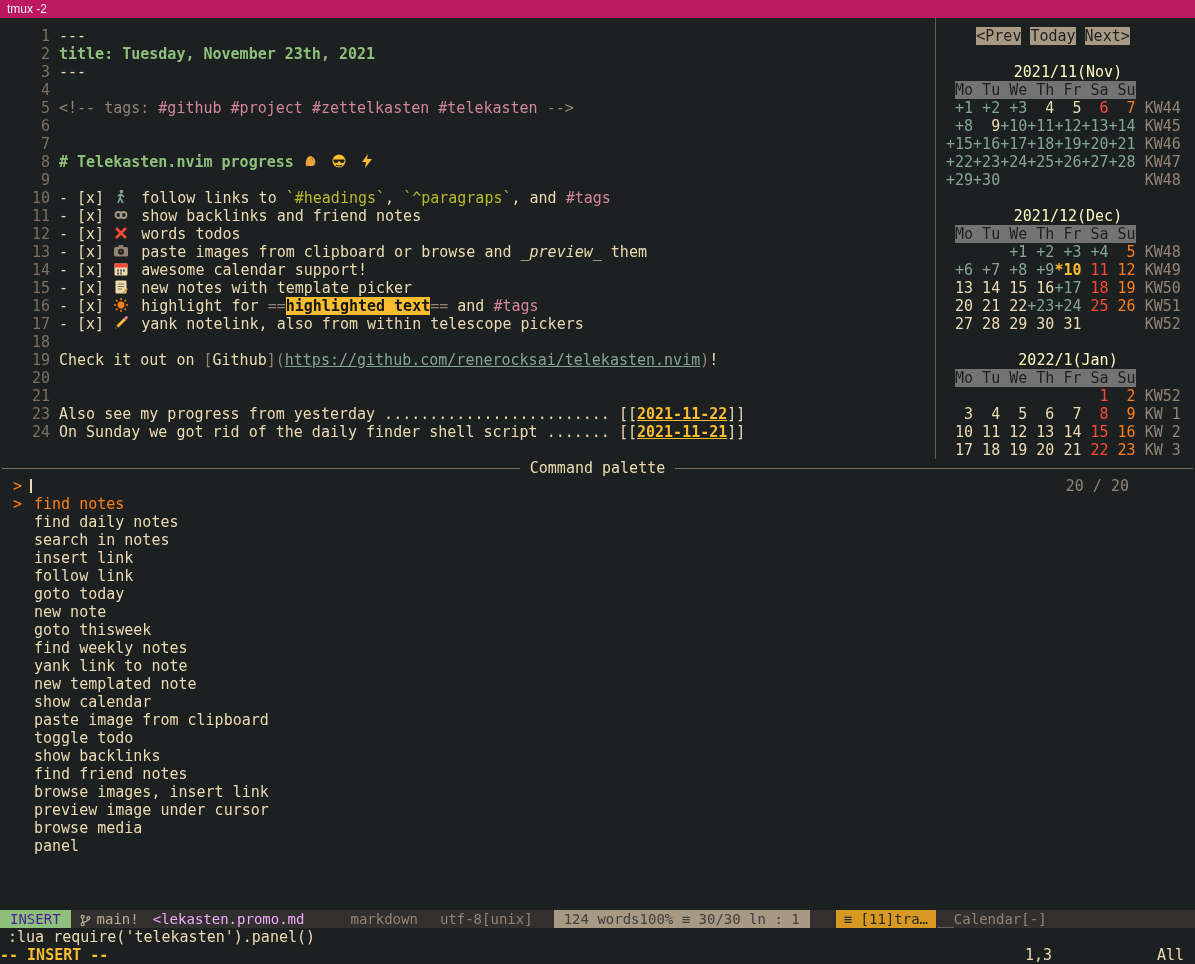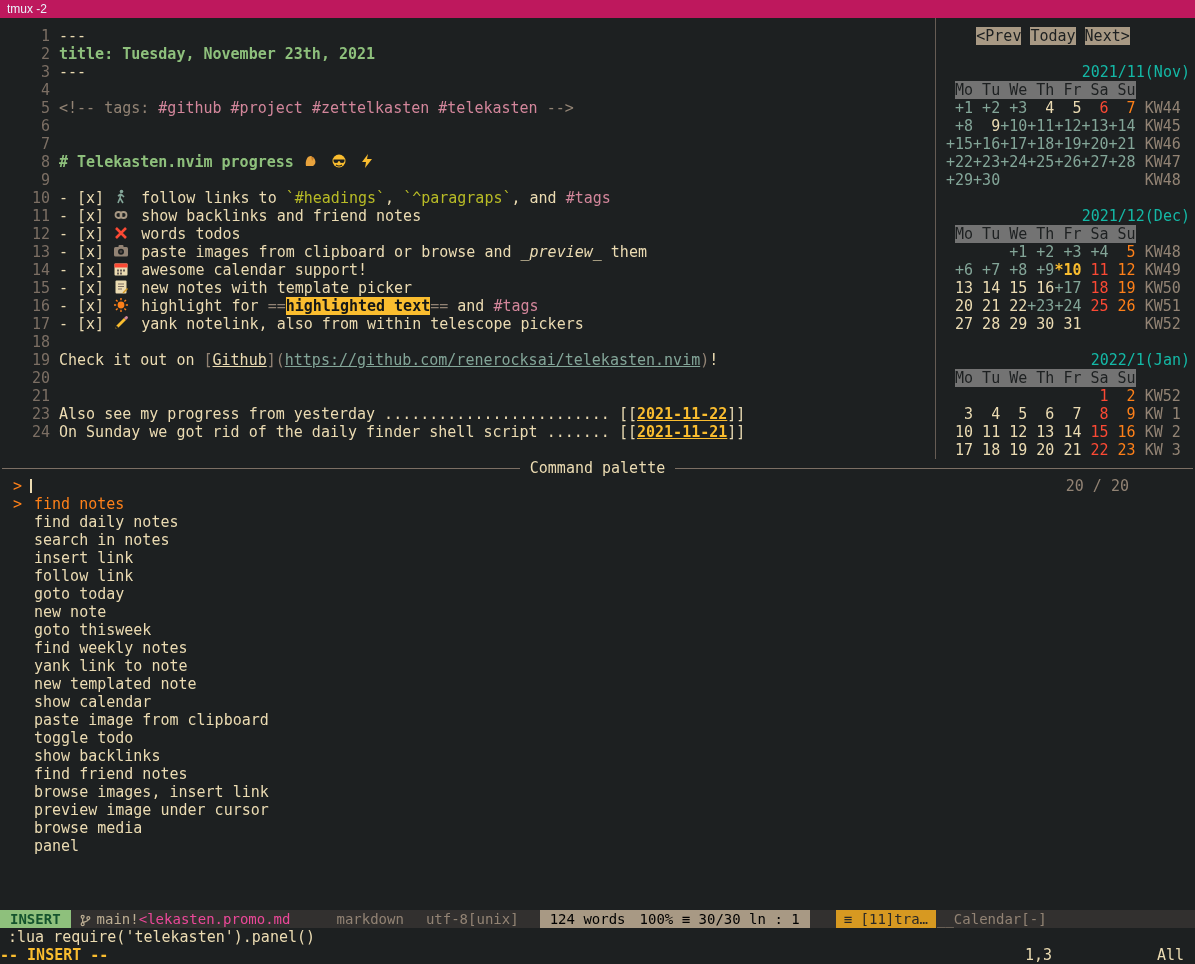--- a/index.html
+++ b/index.html
@@ -14,56 +14,56 @@
   .lnum{display:inline-block;width:40px;text-align:right;color:#7c6f64;margin-right:9px}
   .emoji{display:inline-block;width:19px;height:16px;vertical-align:-2px}
   .emoji svg{width:16px;height:16px}
   .s-fg{color:#ebdbb2}
   .s-gray{color:#928374}
   .s-green{color:#8ec07c;font-weight:bold}
   .s-code{color:#b8bb26}
   .s-purple{color:#d3869b}
   .s-hl{background:#fabd2f;color:#141617;font-weight:bold}
   .s-italic{color:#ebdbb2;font-style:italic}
-  .s-link{color:#ebdbb2;text-decoration:underline}
+  .s-link{color:#ebdbb2;}
   .s-url{color:#83a598;text-decoration:underline}
   .s-date{color:#fabd2f;font-weight:bold;text-decoration:underline}
   .calendar{flex:0 0 259px;border-left:1px solid #665c54;padding-top:9px;white-space:pre;overflow:hidden}
   .cal-row{height:18px;padding-left:10px}
   .cal-nav{text-align:center;padding-right:34px;padding-left:0}
   .cal-btn{background:#a89984;color:#1d2021;margin-left:9px;cursor:pointer}
-  .cal-title{color:#14b8a6;width:244px;text-align:right}
+  .cal-title{color:#fef9c3;width:244px;text-align:center}
   .cal-hdr{background:#737373;color:#1d2021}
   .cal-day.d-marked{color:#83a598}
   .cal-day.d-sat{color:#fb4934}
   .cal-day.d-sun{color:#fe8019}
   .cal-day.d-today{color:#fabd2f;font-weight:bold}
   .cal-day.d-fg{color:#ebdbb2}
   .kw{color:#928374}
   .palette{flex:1;display:flex;flex-direction:column;overflow:hidden}
   .pal-border{height:18px;display:flex;align-items:center;color:#ebdbb2}
   .pal-border .bl{flex:1;height:1px;background:#7c6f64;margin:0 2px}
   .pal-border .ptitle{padding:0 8px}
   .pal-prompt{height:18px;position:relative;padding-left:13px}
   .prompt-sign{color:#fe8019}
   .cursor{display:inline-block;width:2px;height:14px;background:#ebdbb2;margin-left:8px;vertical-align:-2px}
   .counter{position:absolute;right:66px;top:0;color:#928374}
   .pal-item{height:18px;padding-left:13px;white-space:pre;color:#ebdbb2}
   .pal-caret{display:inline-block;width:21px;color:#fe8019;white-space:pre}
   .pal-item.selected{color:#fe8019}
   .statusline{flex:0 0 18px;display:flex;background:#32302f;font-size:14px;line-height:18px}
   .st-left{width:936px;display:flex}
-  .st-insert{background:#8ec07c;color:#14532d;font-weight:bold;padding:0 10px}
+  .st-insert{background:#8ec07c;color:#4c1d95;font-weight:normal;padding:0 10px}
   .st-branch{margin-left:8px;color:#bdae93;display:flex;align-items:center}
   .st-bicon{width:15px;height:14px;display:inline-block;margin-right:3px;padding-top:2px}
   .st-bicon svg{width:13px;height:13px}
-  .st-file{color:#ec4899}
+  .st-file{margin-left:14px;color:#f0abfc}
   .st-ft{margin-left:46px;color:#928374}
   .st-enc{margin-left:22px;color:#928374}
-  .st-stats{margin-left:auto;background:#a89984;color:#000000;padding:0 10px;display:flex;gap:14px;white-space:pre}
+  .st-stats{margin-left:auto;background:#a89984;color:#404040;padding:0 10px;display:flex;white-space:pre}
   .st-tabs{margin-left:26px;background:#d79921;color:#282828;padding:0 8px;white-space:pre}
   .st-cal{flex:1;color:#928374;padding-left:1px}
   .cmdline{flex:0 0 18px;padding-left:8px;white-space:pre}
   .modeline{flex:0 0 18px;display:flex;padding-left:0}
   .mode-msg{color:#fabd2f;font-weight:bold}
   .pos{margin-left:auto;width:132px}
   .scroll{width:38px}
 </style>
 </head>
 <body>

